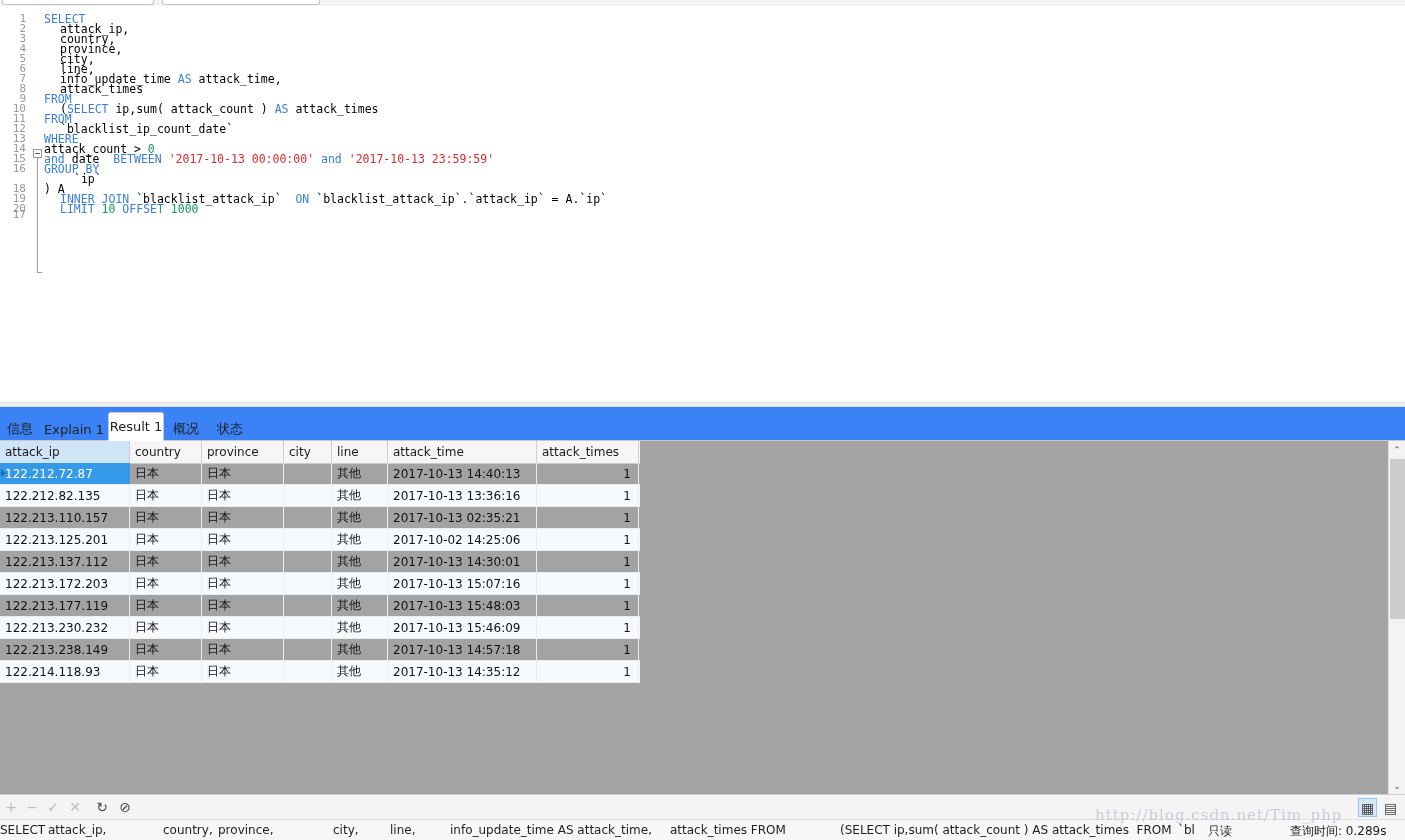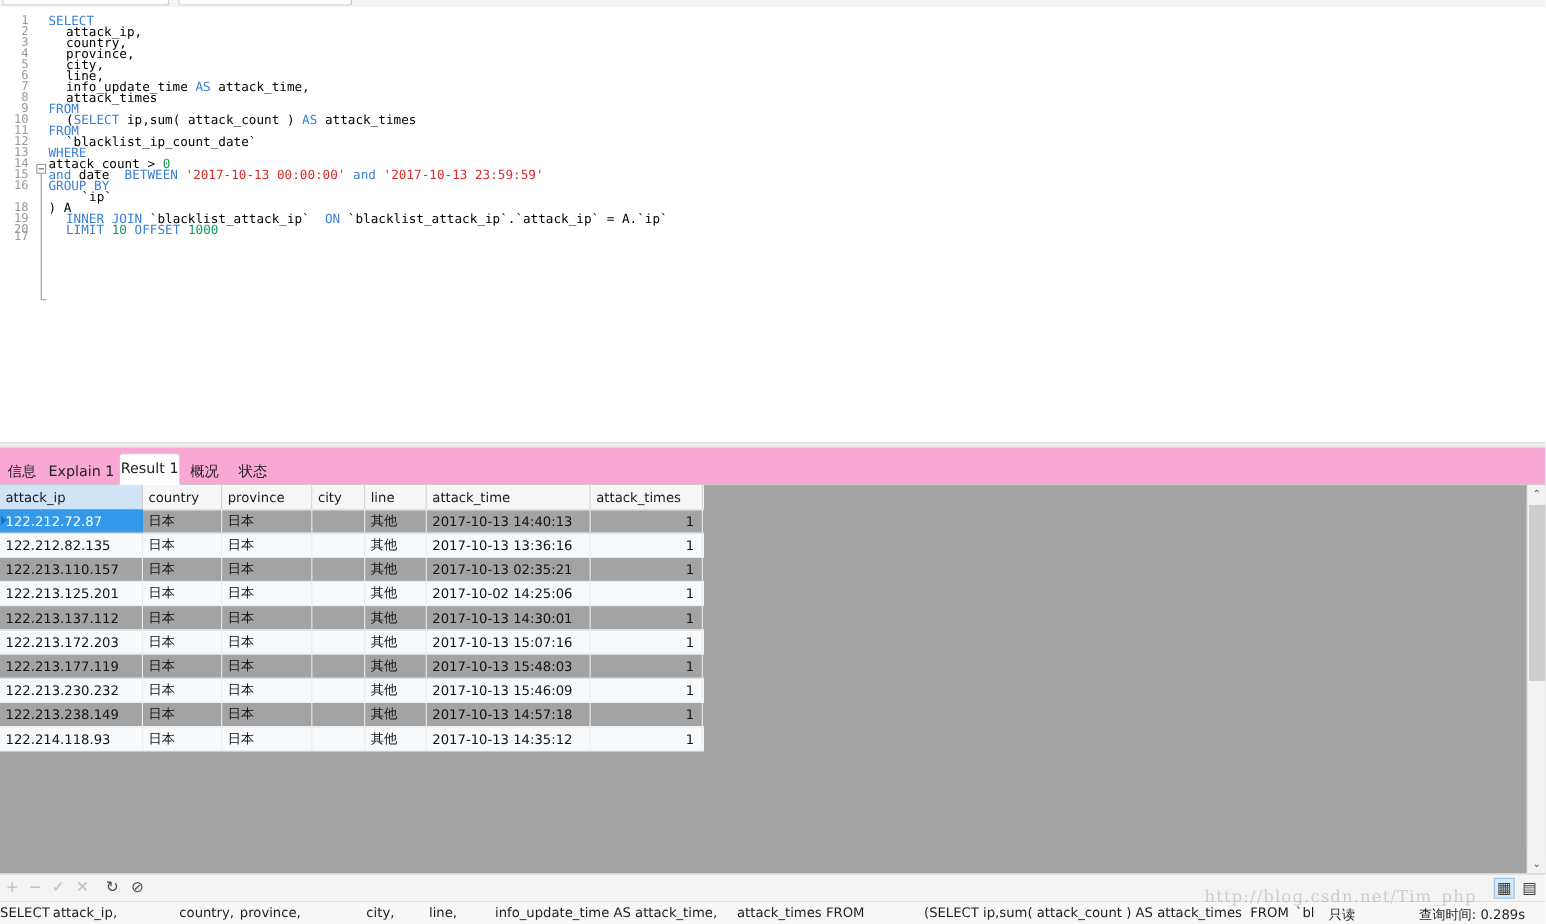--- a/index.html
+++ b/index.html
@@ -78,21 +78,21 @@
   
   .splitter {
     position: absolute; left: 0; top: 402px; width: 1405px; height: 5px;
     background: #f0f0f0; border-top: 1px solid #dcdcdc; border-bottom: 1px solid #dcdcdc;
     box-sizing: border-box;
   }
 
   
   .tabbar {
     position: absolute; left: 0; top: 407px; width: 1405px; height: 34px;
-    background: #f9a8d4;
+    background: #3b82f6;
     border-bottom: 1px solid #c8c8c8;
     box-sizing: border-box;
   }
   .tab {
     position: absolute; top: 10px; height: 24px;
     box-sizing: border-box;
     font-size: 13px; color: #222;
     display: flex; align-items: center; justify-content: center;
     cursor: default;
     border: 1px solid transparent;

